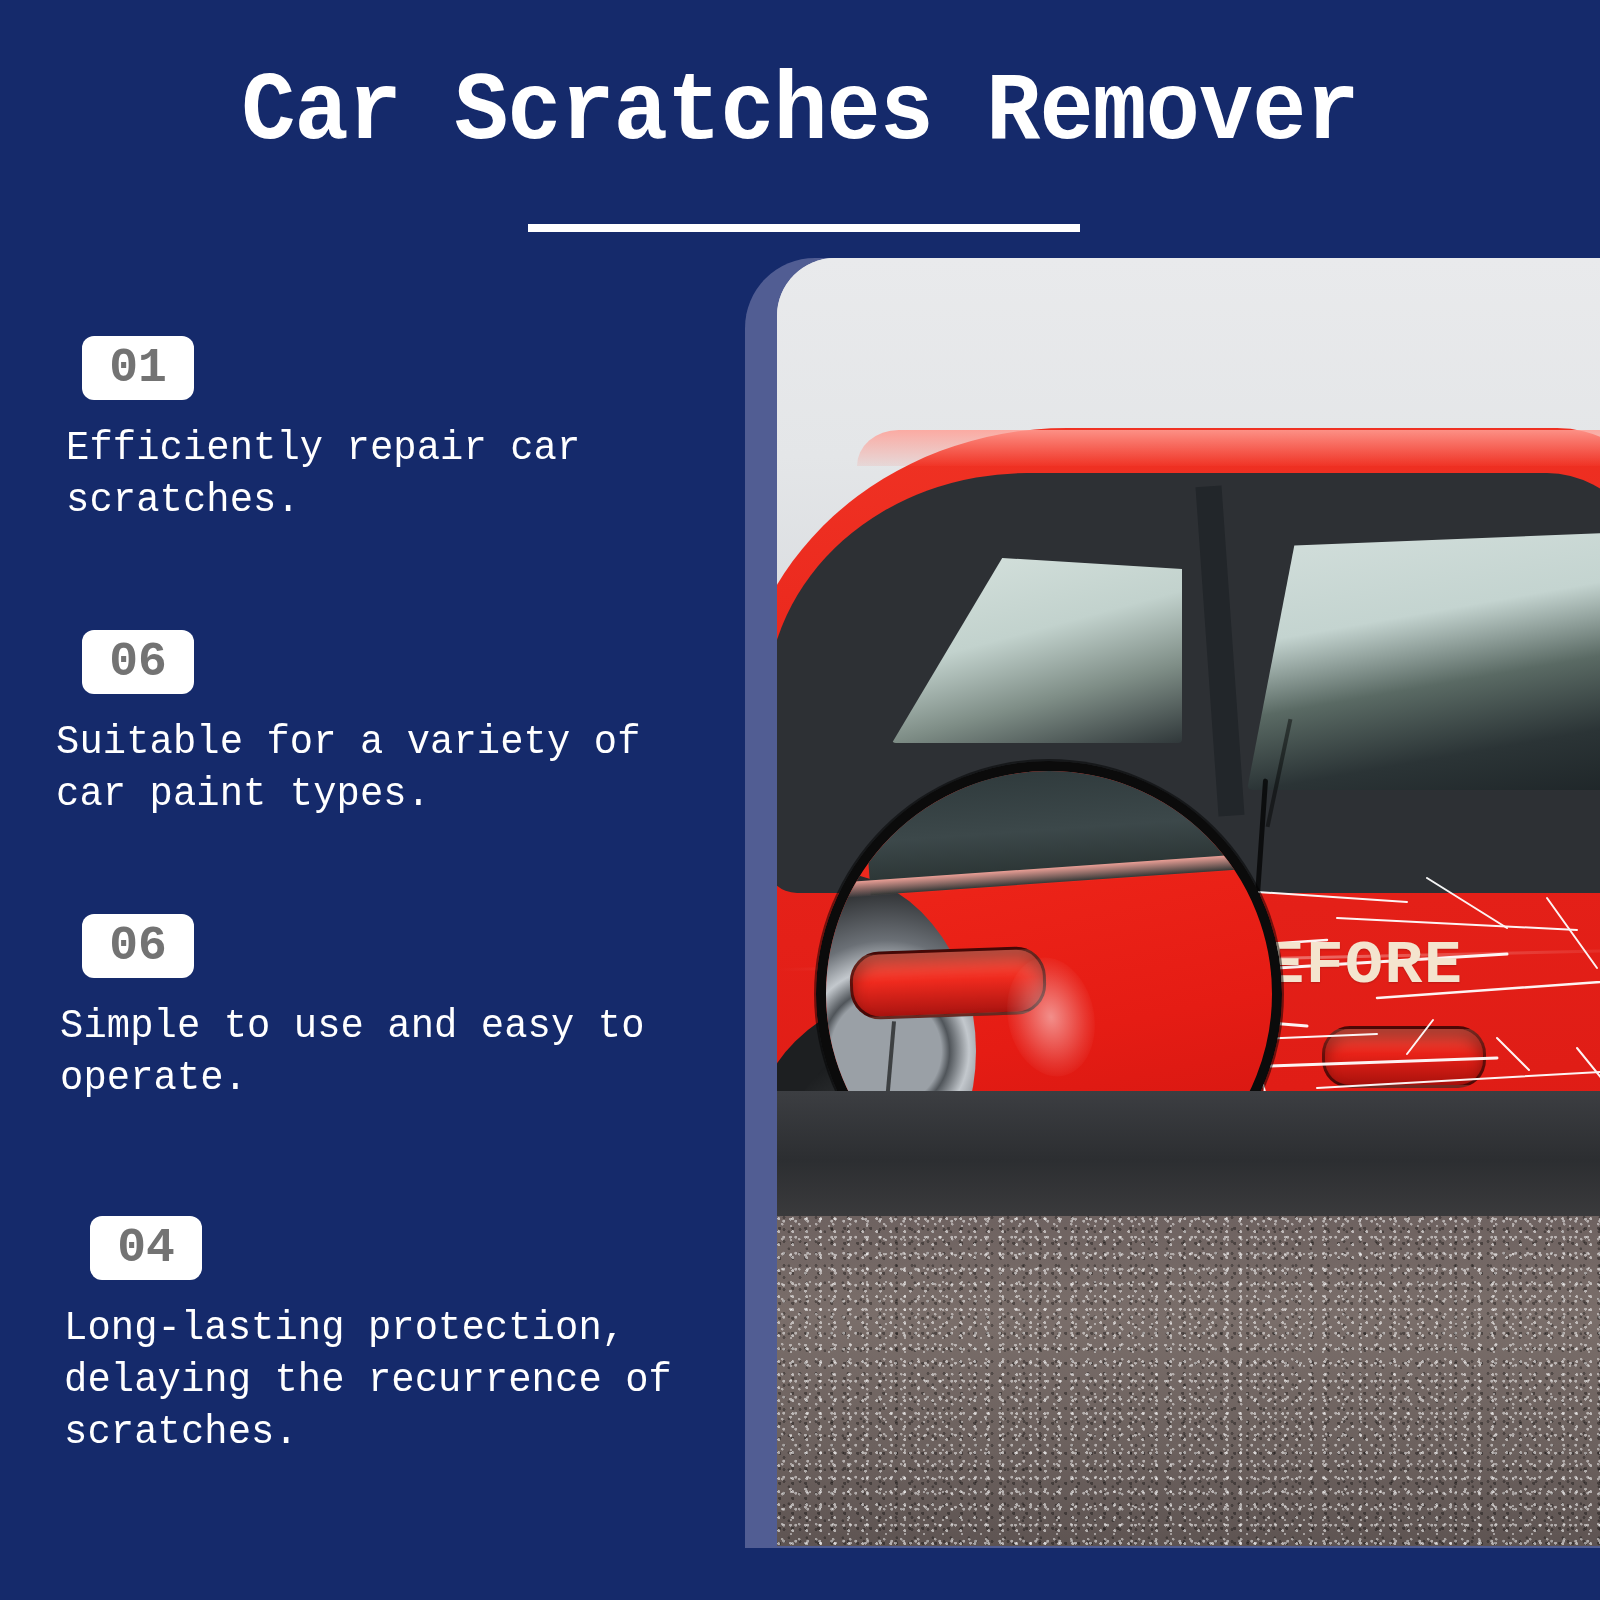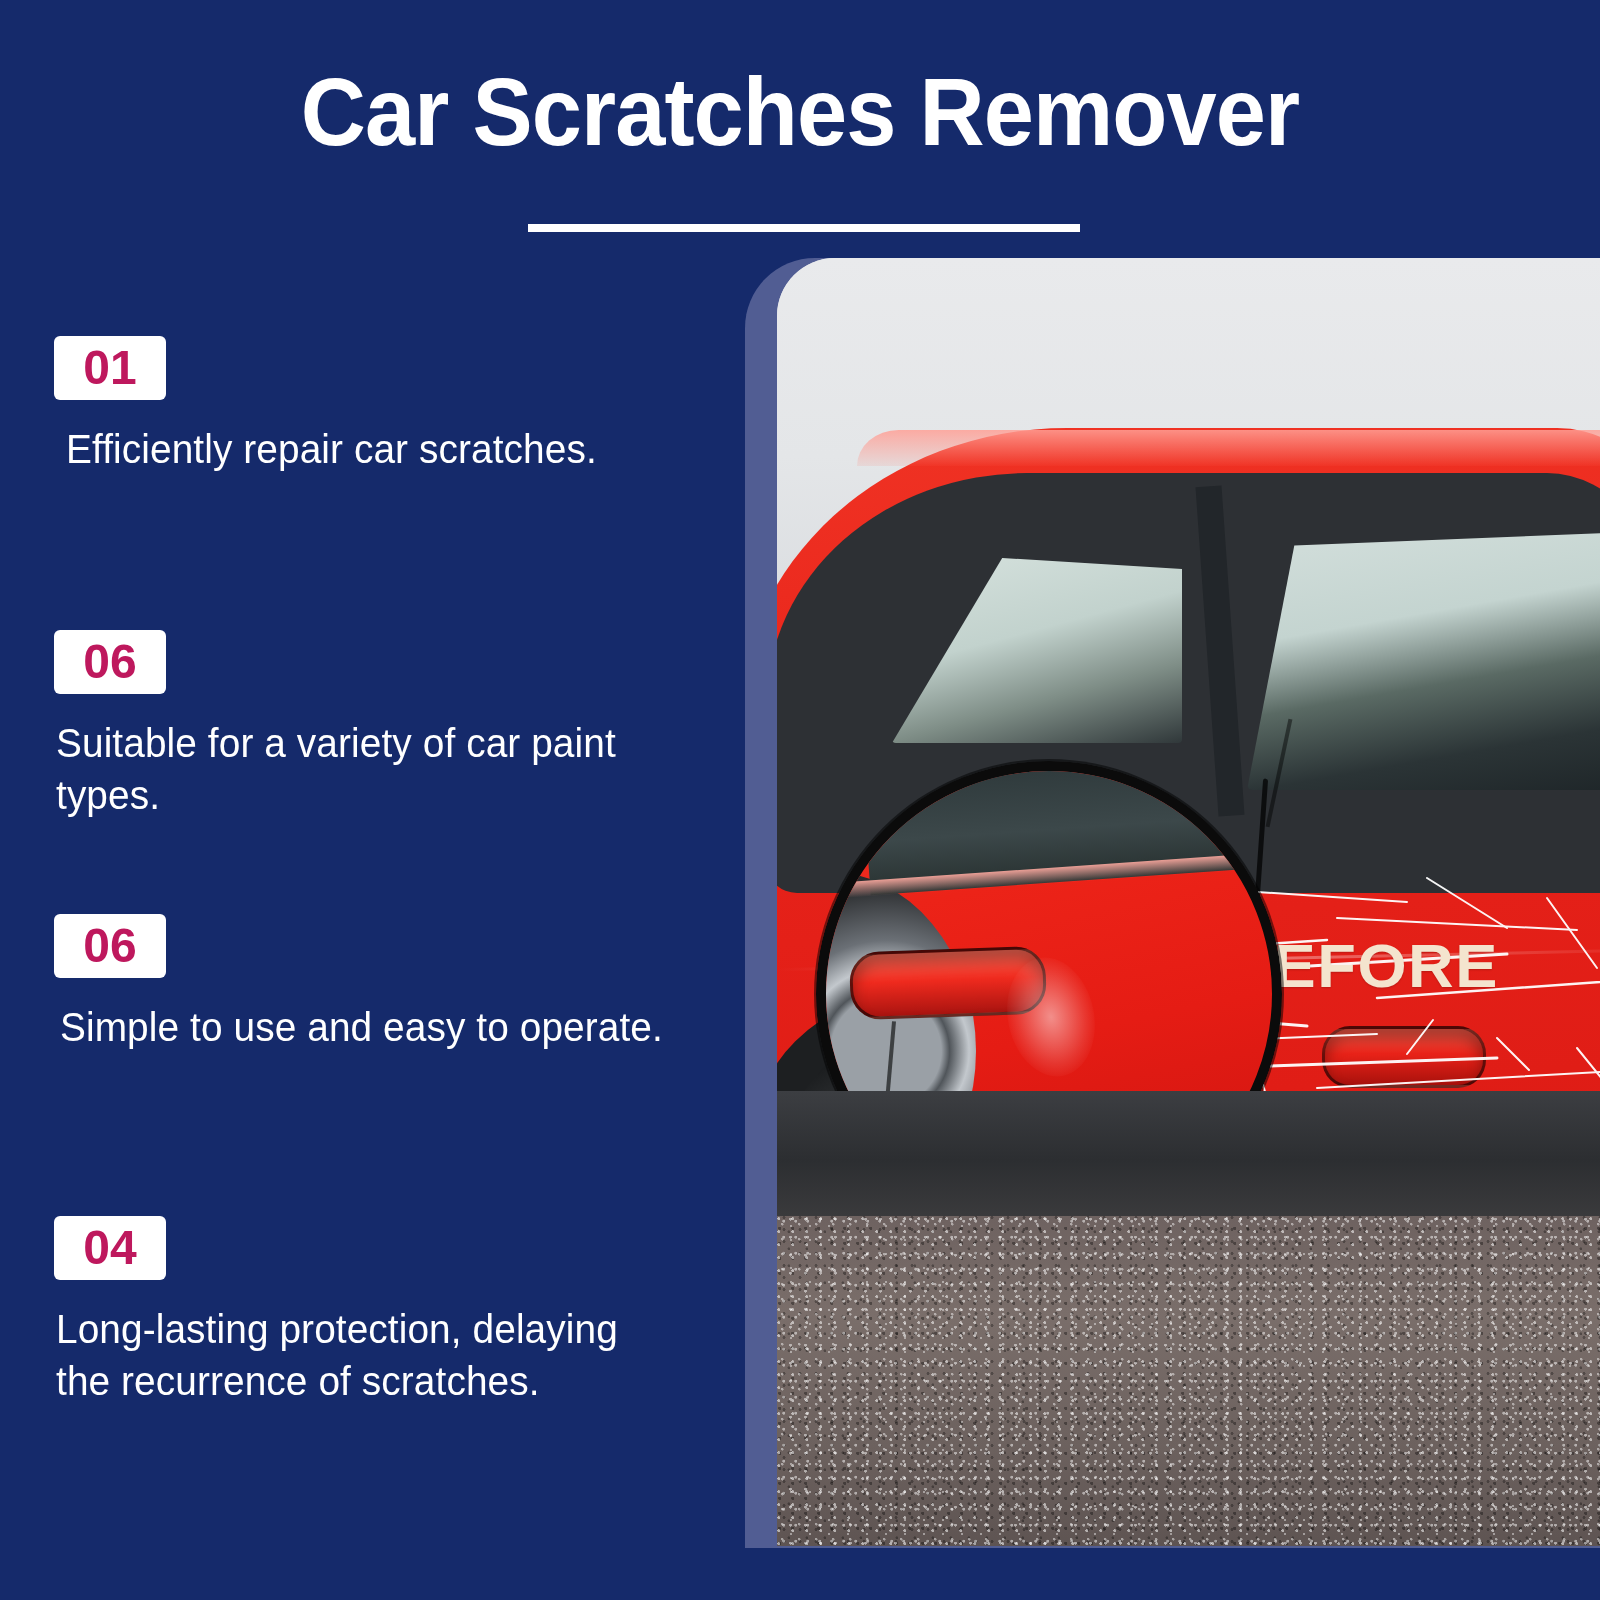--- a/index.html
+++ b/index.html
@@ -6,21 +6,21 @@
     margin: 0;
     padding: 0;
     background: #0f2060;
   }
   #poster {
     position: relative;
     width: 1600px;
     height: 1600px;
     background: #152a6b;
     overflow: hidden;
-    font-family: Liberation Sans, sans-serif;
+    font-family: Liberation Mono, monospace;
   }
 
   
   .title {
     position: absolute;
     left: 0;
     top: 58px;
     width: 1600px;
     text-align: center;
     color: #ffffff;
@@ -48,29 +48,29 @@
     width: 720px;
   }
   .feature {
     position: absolute;
     left: 0;
     width: 720px;
   }
   .feature.f0 { top: 0px; }
   .feature.f1 { top: 294px; }
   .feature.f2 { top: 578px; }
-  .feature.f3 { top: 880px; }
+  .feature.f3 { top: 880px; padding-left: 8px; }
 
   .badge {
-    margin-left: 54px;
+    margin-left: 82px;
     width: 112px;
     height: 64px;
     background: #ffffff;
-    border-radius: 6px;
-    color: #be185d;
+    border-radius: 12px;
+    color: #737373;
     font-size: 48px;
     font-weight: bold;
     line-height: 64px;
     text-align: center;
     letter-spacing: 0px;
     box-sizing: border-box;
   }
   .feature-text {
     margin-top: 23px;
     margin-left: 56px;

